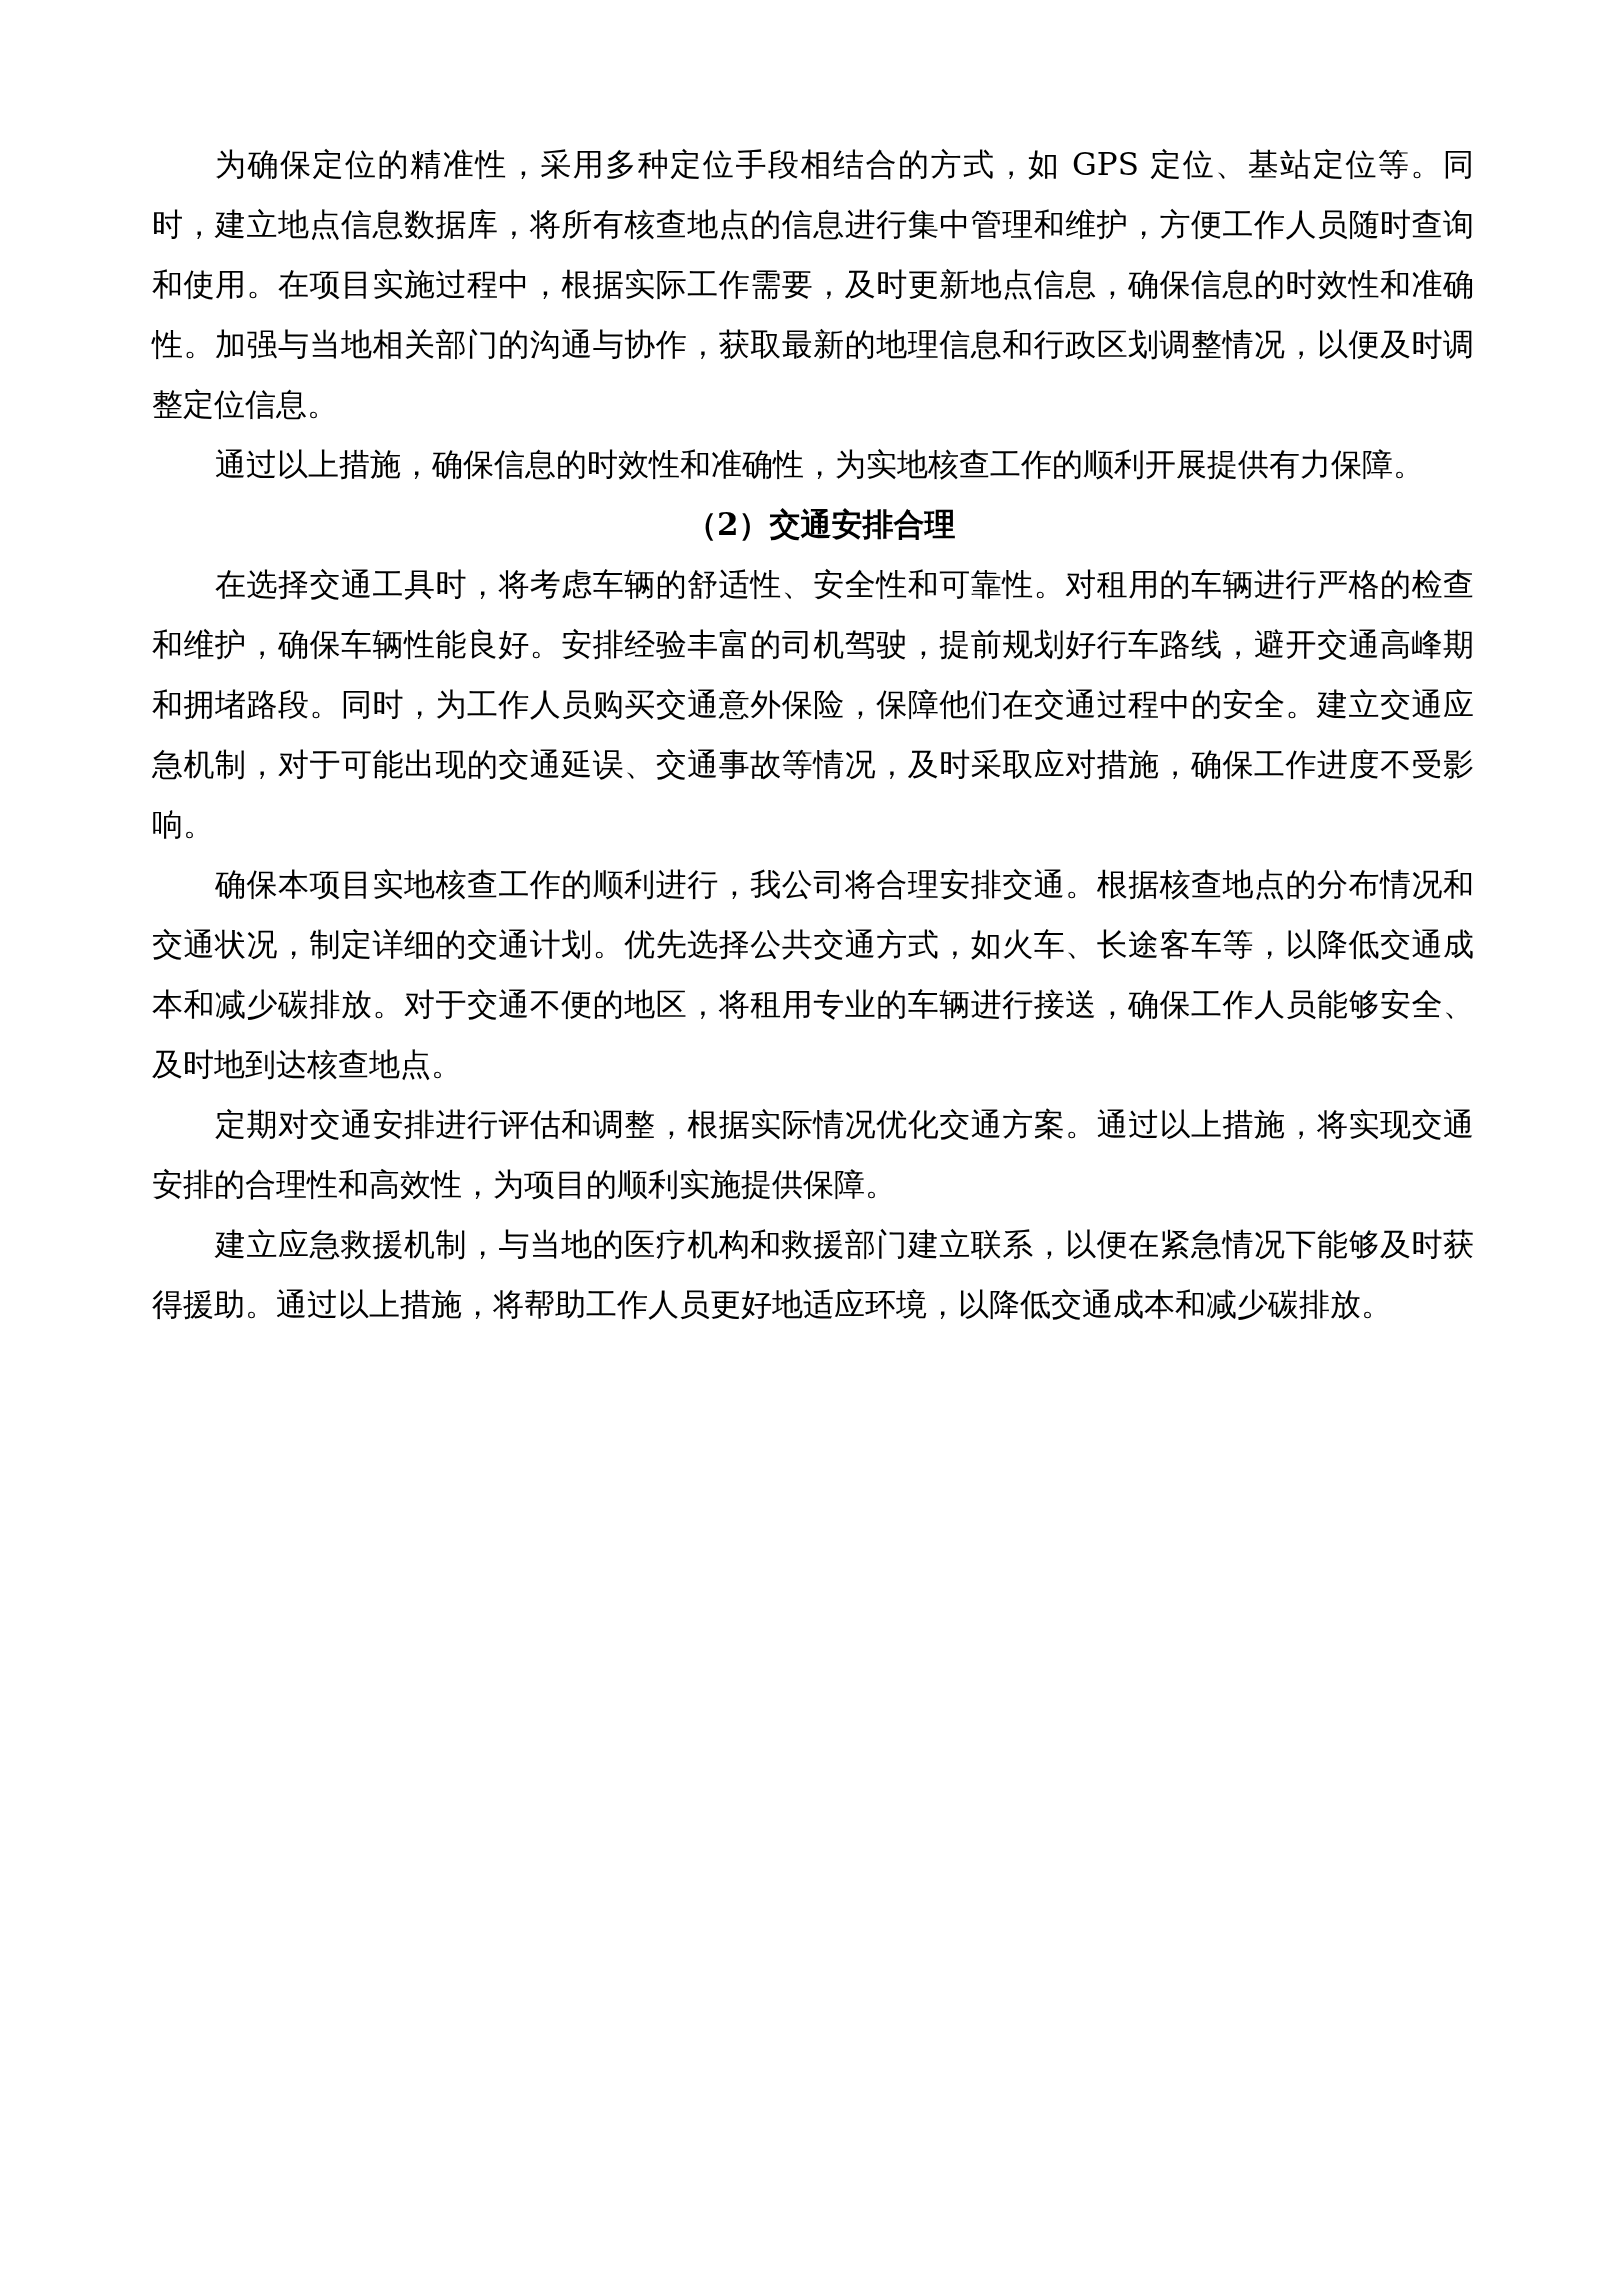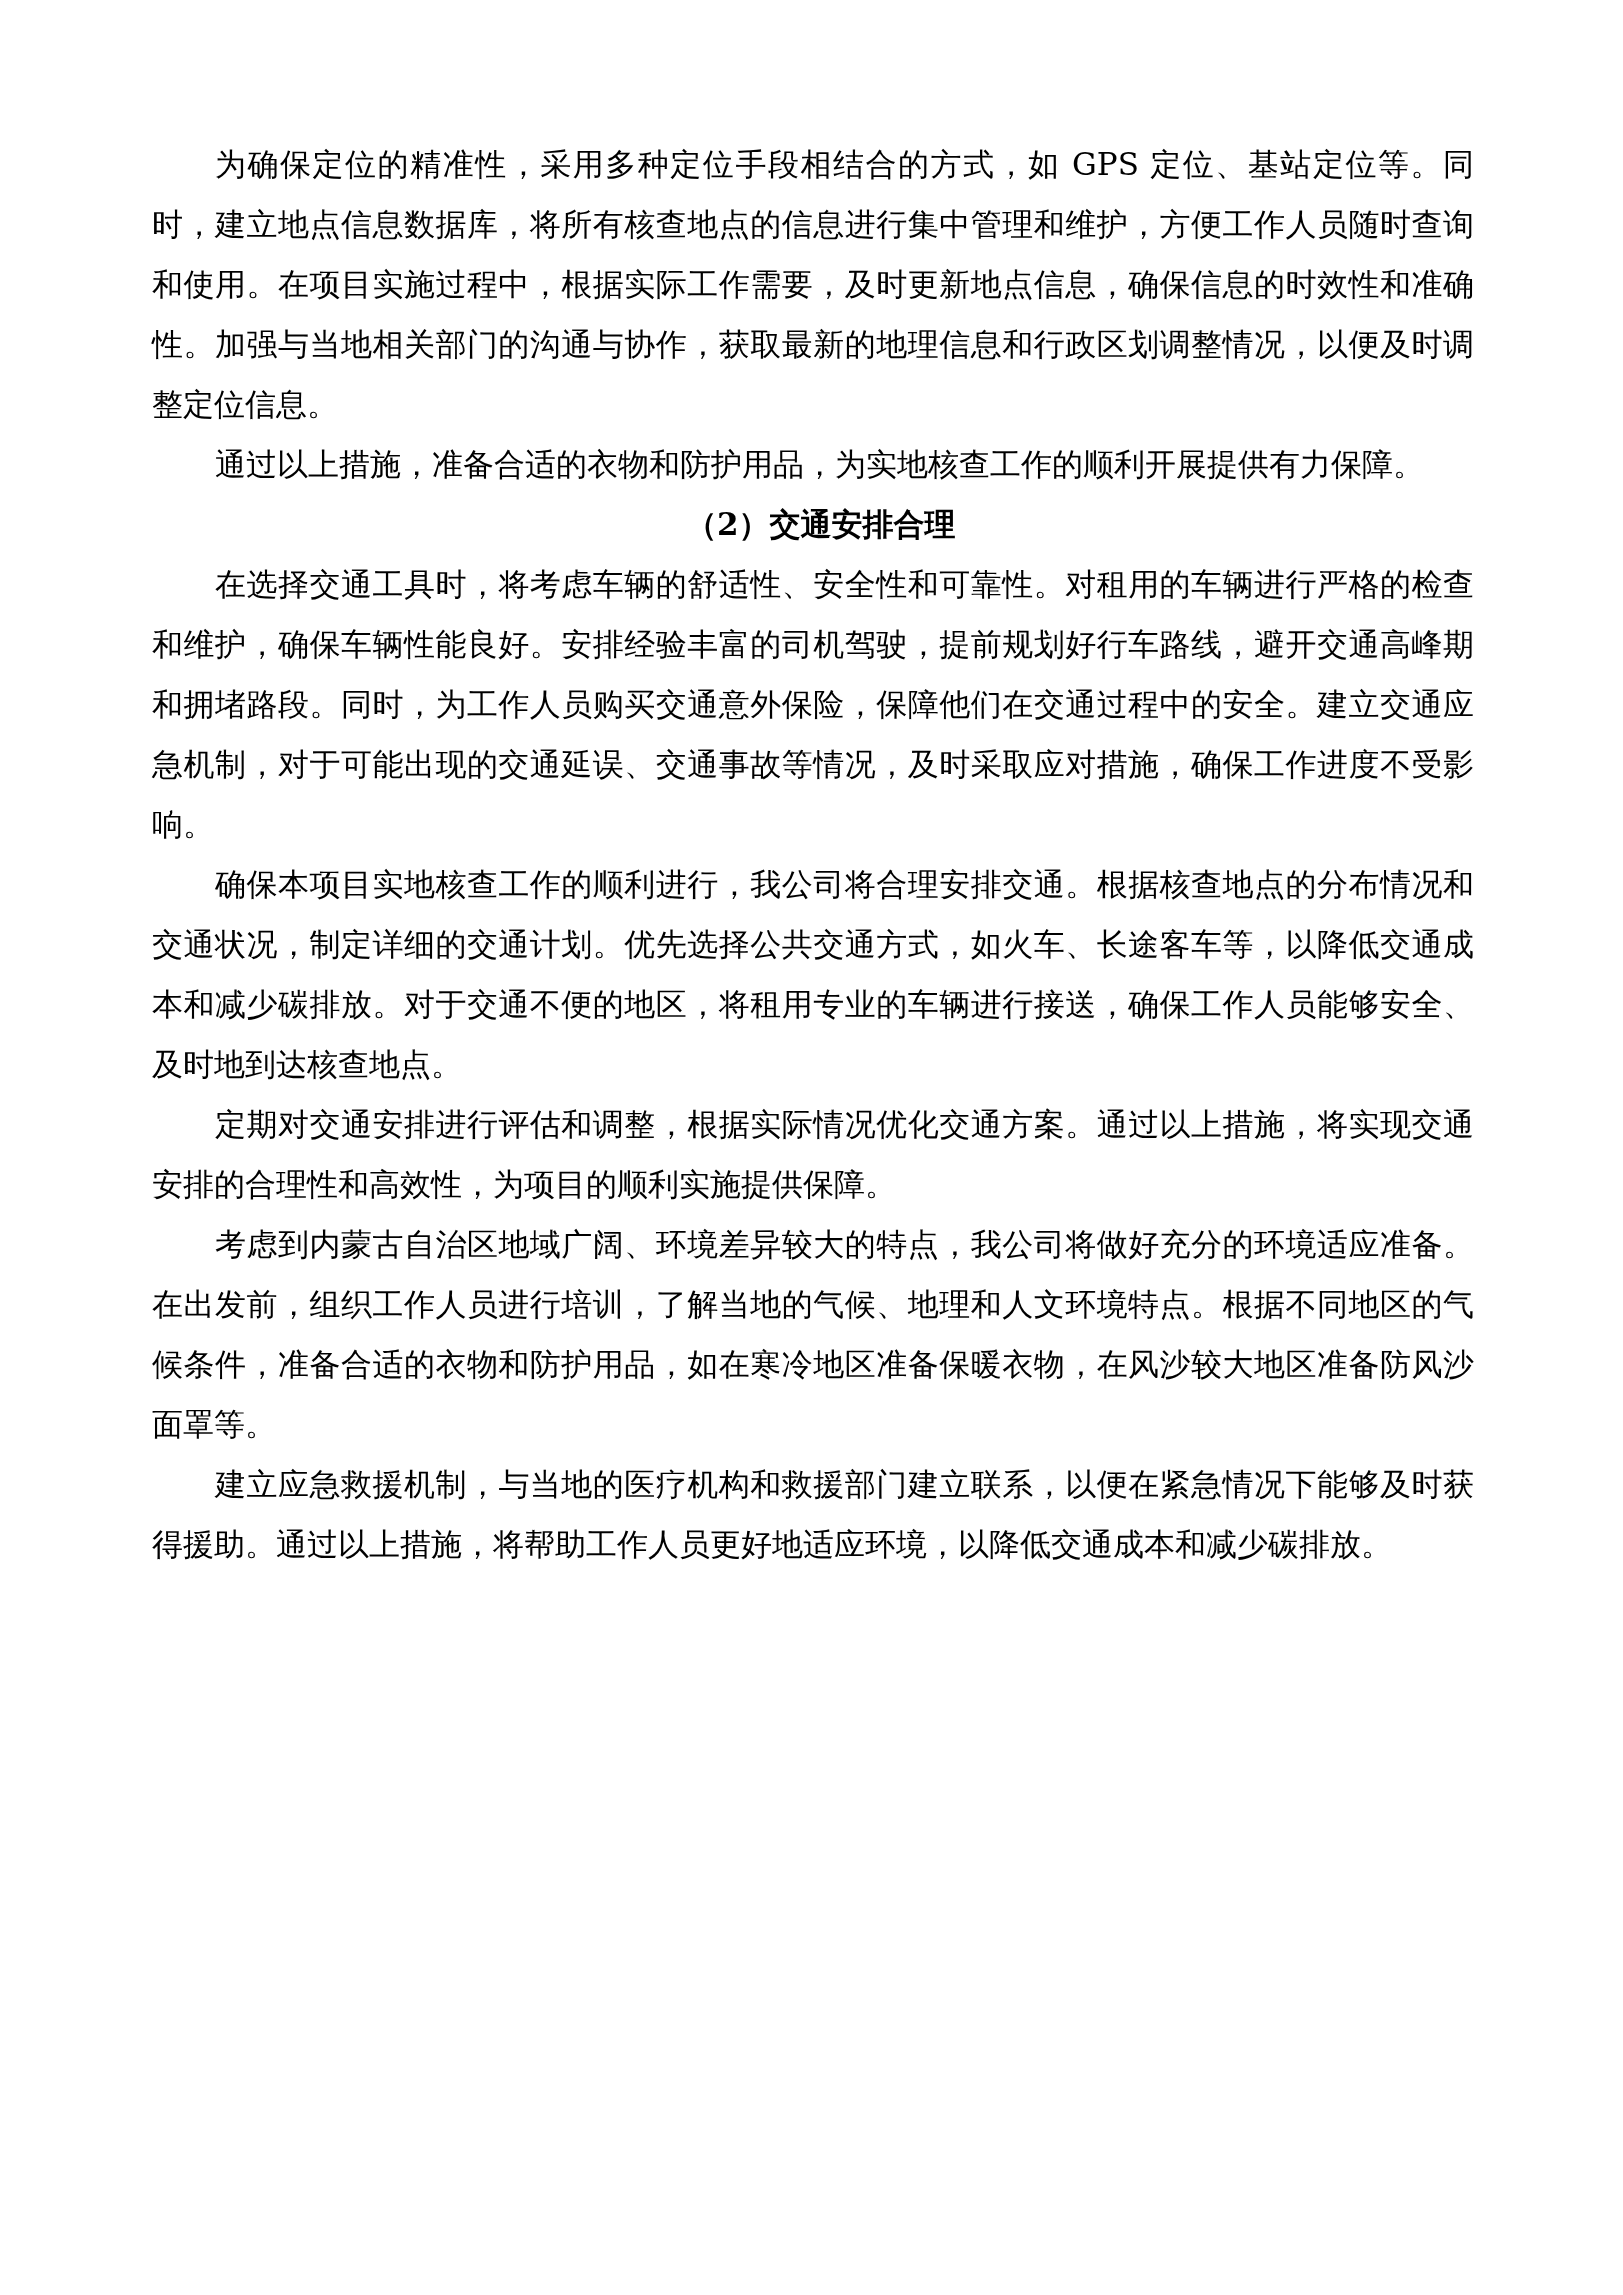--- a/index.html
+++ b/index.html
@@ -44,22 +44,21 @@
     text-align: center;
     letter-spacing: 0px;
   }
 </style>
 </head>
 <body>
 
 <div class="page">
   <div class="doc-body" id="doc-body">
       <p class="para">为确保定位的精准性，采用多种定位手段相结合的方式，如 GPS 定位、基站定位等。同时，建立地点信息数据库，将所有核查地点的信息进行集中管理和维护，方便工作人员随时查询和使用。在项目实施过程中，根据实际工作需要，及时更新地点信息，确保信息的时效性和准确性。加强与当地相关部门的沟通与协作，获取最新的地理信息和行政区划调整情况，以便及时调整定位信息。</p>
-      <p class="para">通过以上措施，准备合适的衣物和防护用品，为实地核查工作的顺利开展提供有力保障。</p>
+      <p class="para">通过以上措施，确保信息的时效性和准确性，为实地核查工作的顺利开展提供有力保障。</p>
       <h3 class="heading">（2）交通安排合理</h3>
       <p class="para">在选择交通工具时，将考虑车辆的舒适性、安全性和可靠性。对租用的车辆进行严格的检查和维护，确保车辆性能良好。安排经验丰富的司机驾驶，提前规划好行车路线，避开交通高峰期和拥堵路段。同时，为工作人员购买交通意外保险，保障他们在交通过程中的安全。建立交通应急机制，对于可能出现的交通延误、交通事故等情况，及时采取应对措施，确保工作进度不受影响。</p>
       <p class="para">确保本项目实地核查工作的顺利进行，我公司将合理安排交通。根据核查地点的分布情况和交通状况，制定详细的交通计划。优先选择公共交通方式，如火车、长途客车等，以降低交通成本和减少碳排放。对于交通不便的地区，将租用专业的车辆进行接送，确保工作人员能够安全、及时地到达核查地点。</p>
       <p class="para">定期对交通安排进行评估和调整，根据实际情况优化交通方案。通过以上措施，将实现交通安排的合理性和高效性，为项目的顺利实施提供保障。</p>
-      <p class="para">考虑到内蒙古自治区地域广阔、环境差异较大的特点，我公司将做好充分的环境适应准备。在出发前，组织工作人员进行培训，了解当地的气候、地理和人文环境特点。根据不同地区的气候条件，准备合适的衣物和防护用品，如在寒冷地区准备保暖衣物，在风沙较大地区准备防风沙面罩等。</p>
       <p class="para">建立应急救援机制，与当地的医疗机构和救援部门建立联系，以便在紧急情况下能够及时获得援助。通过以上措施，将帮助工作人员更好地适应环境，以降低交通成本和减少碳排放。</p>
     </div>
 </div>
 
 
 </body></html>

